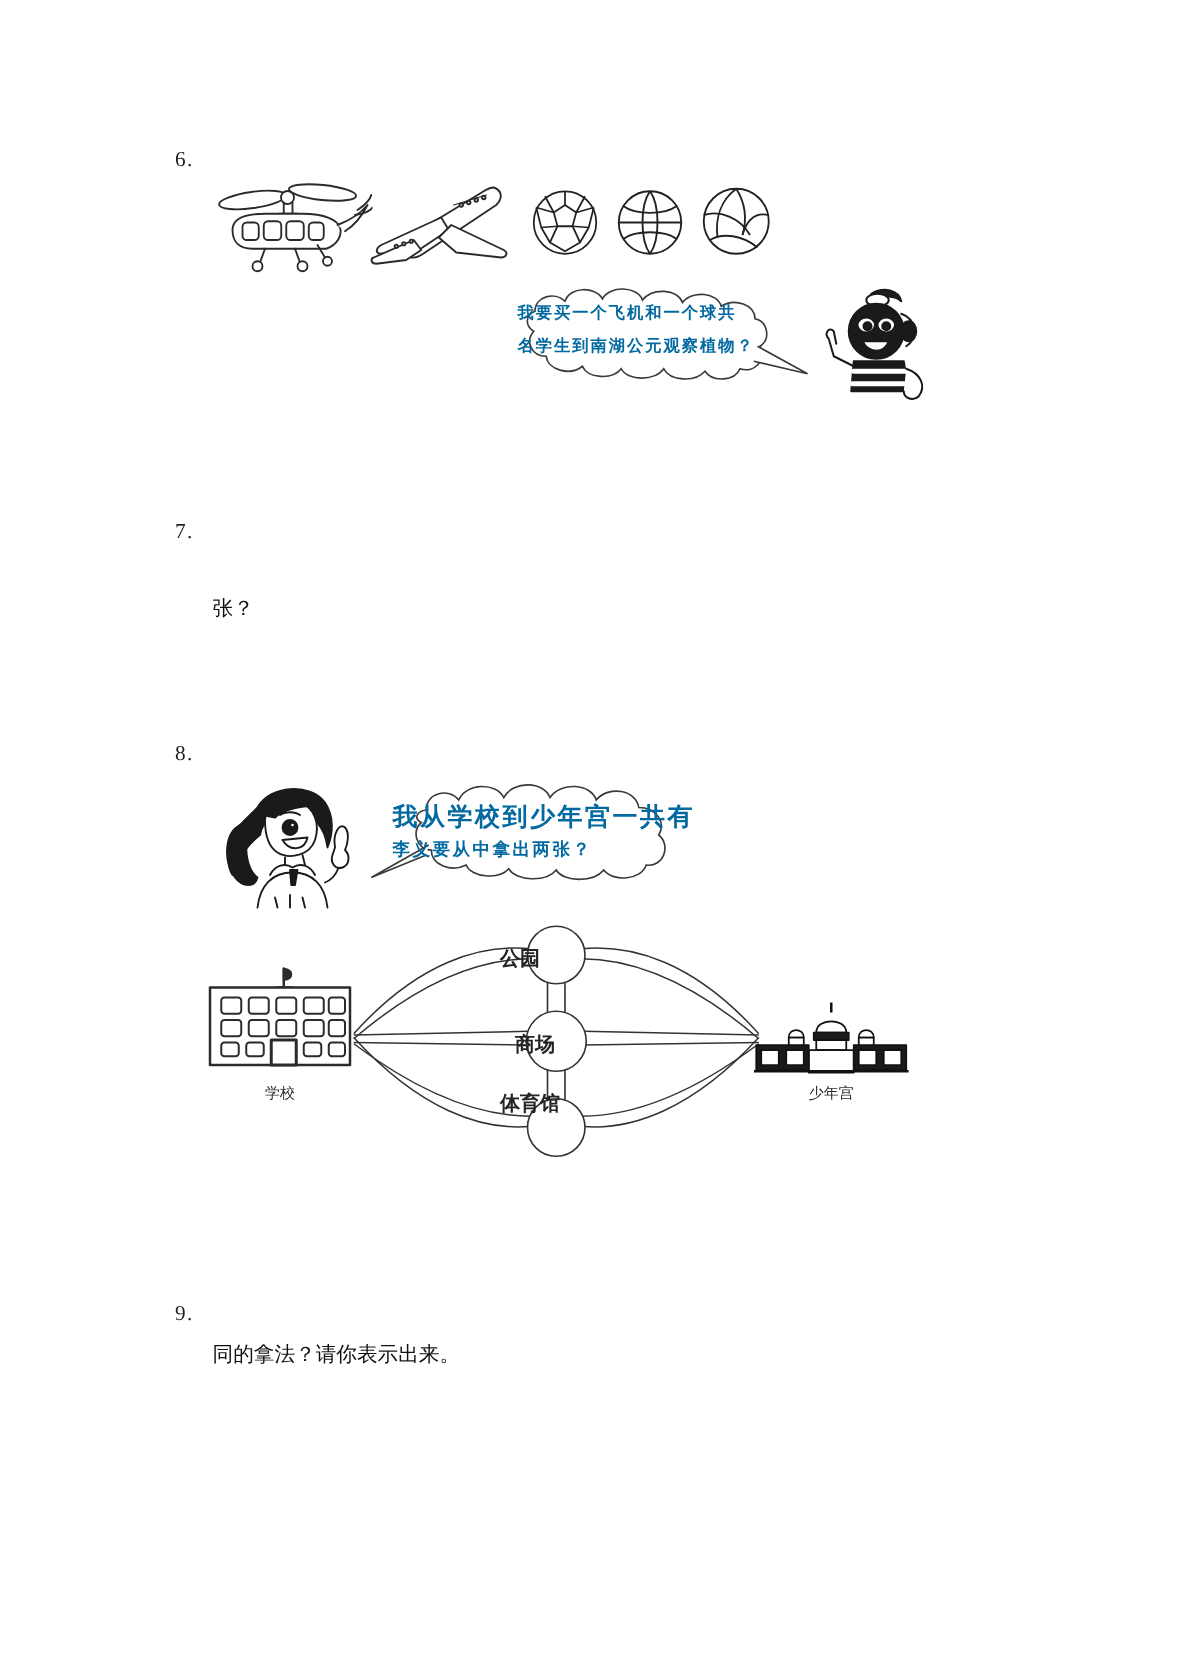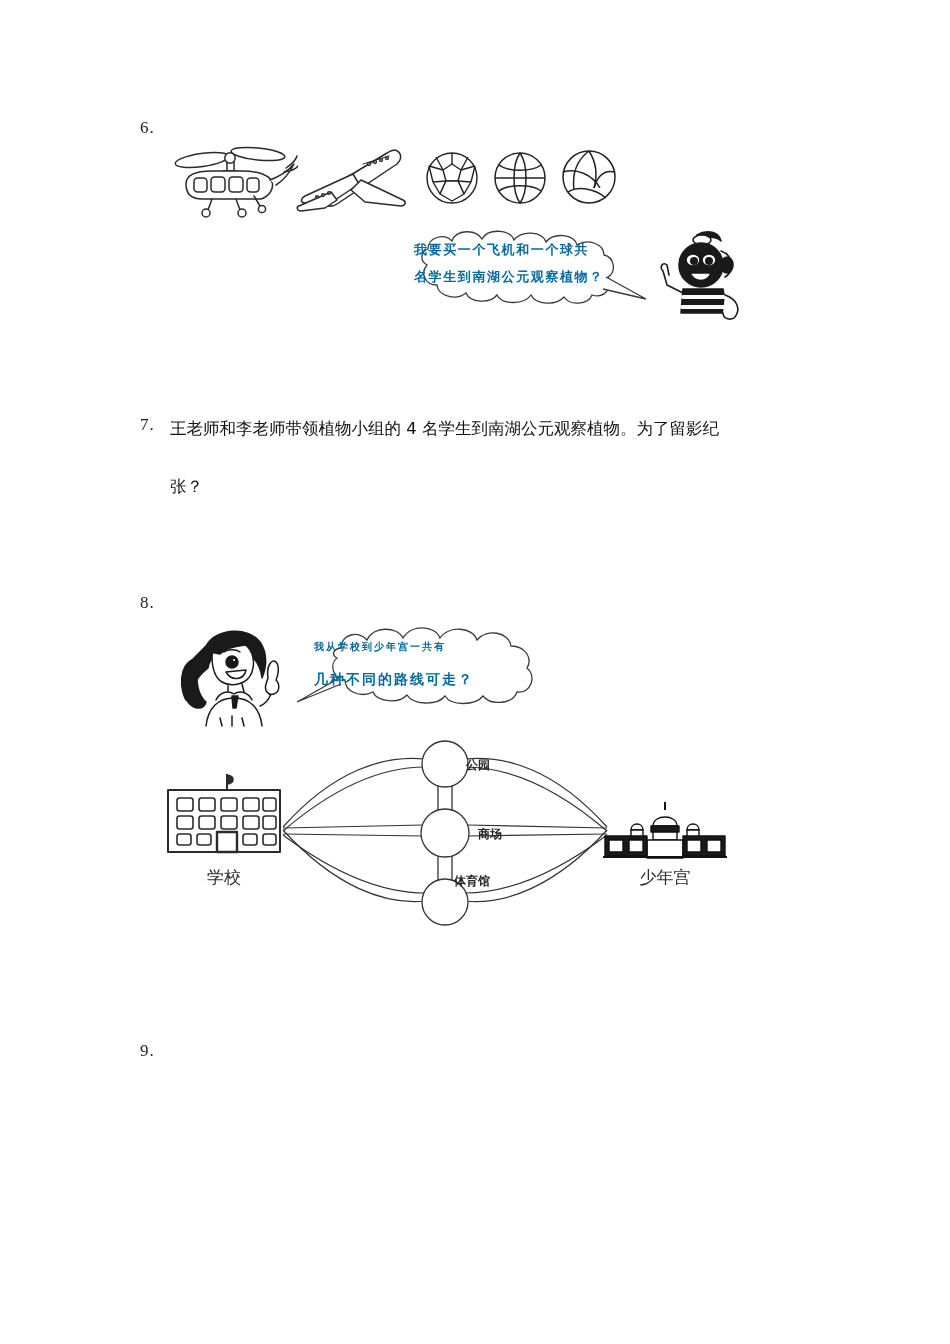--- a/index.html
+++ b/index.html
@@ -39,40 +39,40 @@
 
   
   .ink { display: block; }
 
   .art { position: absolute; }
 
   
   .caption {
     position: absolute;
     font-family: Liberation Mono, monospace;
-    font-size: 17px;
+    font-size: 12px;
     color: #2b2b2b;
     text-align: center;
     white-space: nowrap;
   }
 
   .bubbletext {
     position: absolute;
     font-family: "DejaVu Serif", serif;
     color: #0369a1;
     white-space: nowrap;
     font-weight: 700;
   }
 
   .nodelabel {
     position: absolute;
     font-family: "DejaVu Sans", sans-serif;
-    font-size: 12px;
+    font-size: 16px;
     color: #242424;
-    text-align: right;
+    text-align: left;
     white-space: nowrap;
     font-weight: 600;
   }
 </style>
 </head>
 <body>
 
 <div class="page">
 
   <div class="qnum" style="left:140px; top:118px;">6.</div>
@@ -226,21 +226,20 @@
 
         <path d="M26 66 L10 58 L6 44" fill="#fff"></path>
         <path d="M6 44 C2 40 6 34 10 38 L12 48" fill="#fff"></path>
 
         <path d="M68 68 C80 72 84 82 78 90 C74 94 66 92 66 86" fill="#fff"></path>
       </g>
     </svg>
   </div>
 
   <div class="qnum" style="left:140px; top:415px;">7.</div>
-  <div class="qtext" style="left:170px; top:414px; width:648px;">王老师和李老师带领植物小组的 4 名学生到南湖公元观察植物。为了留影纪</div>
   <div class="qtext" style="left:170px; top:472px; width:648px;">张？</div>
 
   <div class="qnum" style="left:140px; top:593px;">8.</div>
 
   <div class="art" style="left:176px; top:622px; width:118px; height:108px;">
     <svg class="ink" width="118" height="108" viewBox="0 0 118 108">
       <g stroke="#1a1a1a" stroke-width="1.5" stroke-linejoin="round" stroke-linecap="round">
 
         <path d="M30 24 C40 6 72 4 84 20 C92 32 90 46 86 56
                  C84 40 76 30 60 28 C44 26 34 34 32 46
@@ -292,22 +291,22 @@
                  C190 88 166 88 160 78
                  C152 88 128 87 122 77
                  C114 86 92 84 88 74
                  C76 80 60 74 60 62
                  C48 62 44 46 52 40
                  C46 37 48 31 56 30 Z"></path>
         <path d="M58 58 L12 84 L56 66" fill="#fff"></path>
       </g>
     </svg>
   </div>
-  <div class="bubbletext" style="left:314px; top:640px; font-size:10px; letter-spacing:2px;">我从学校到少年宫一共有</div>
-  <div class="bubbletext" style="left:314px; top:671px; font-size:14px; letter-spacing:2px;">几种不同的路线可走？</div>
+  <div class="bubbletext" style="left:314px; top:640px; font-size:20px; letter-spacing:2px;">我从学校到少年宫一共有</div>
+  <div class="bubbletext" style="left:314px; top:671px; font-size:14px; letter-spacing:2px;">李义要从中拿出两张？</div>
 
   <div class="art" style="left:275px; top:735px; width:340px; height:190px;">
     <svg class="ink" width="340" height="190" viewBox="0 0 340 190">
       <g fill="none" stroke="#333" stroke-width="1.2">
 
         <path d="M8 92 C60 34 110 20 150 24"></path>
         <path d="M8 96 C64 48 112 32 150 32"></path>
         <path d="M190 24 C230 20 280 34 332 92"></path>
         <path d="M190 32 C228 32 276 48 332 96"></path>
 
@@ -397,14 +396,15 @@
         <rect x="84" y="40" width="14" height="12" fill="#fff"></rect>
         <rect x="104" y="40" width="14" height="12" fill="#fff"></rect>
 
         <path d="M0 57 L124 57" stroke-width="2"></path>
       </g>
     </svg>
   </div>
   <div class="caption" style="left:603px; top:866px; width:124px;">少年宫</div>
 
   <div class="qnum" style="left:140px; top:1041px;">9.</div>
+  <div class="qtext" style="left:170px; top:1069px; width:648px;">同的拿法？请你表示出来。</div>
 
 </div>
 
 </body></html>

